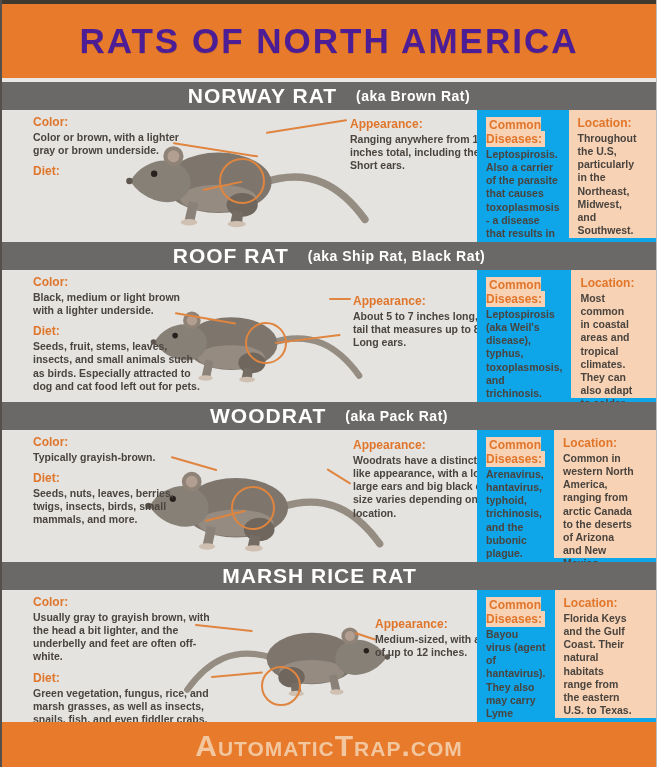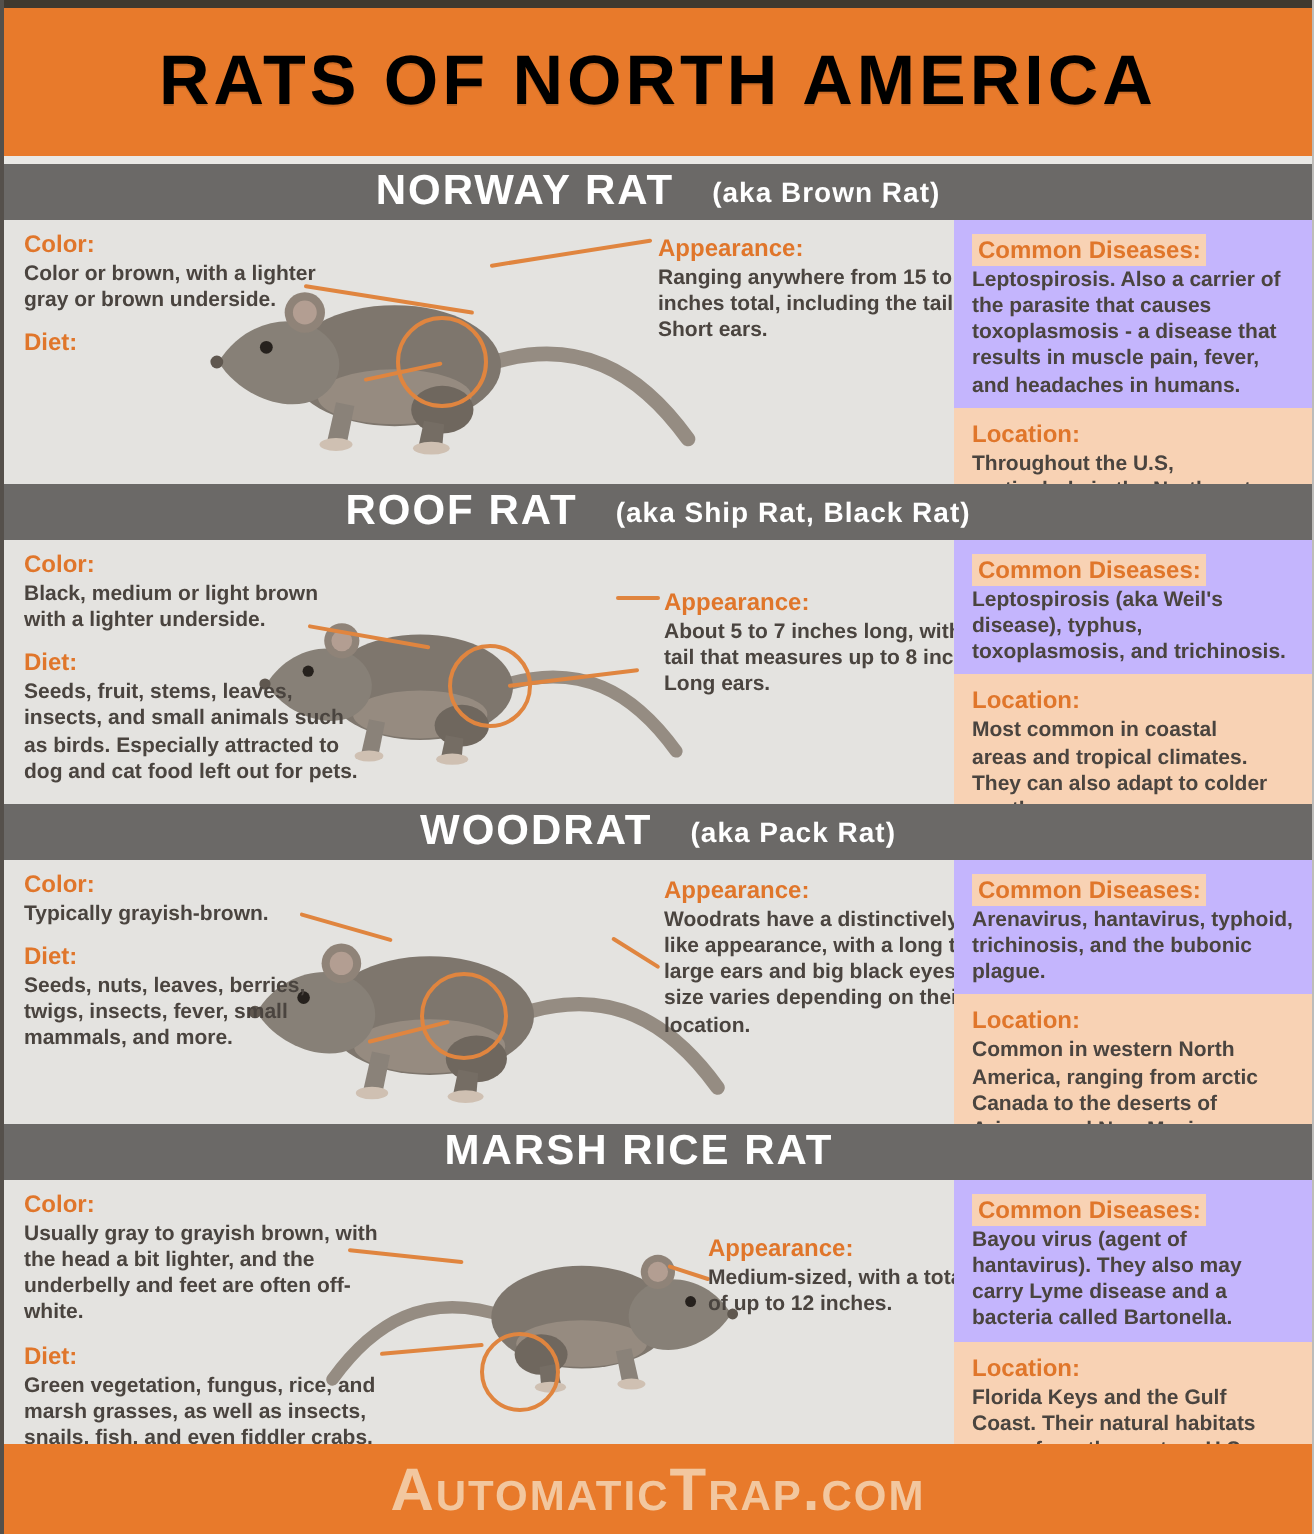--- a/index.html
+++ b/index.html
@@ -10,51 +10,51 @@
     background:#e4e3e0; overflow:hidden;
     border-left:2px solid #55504b; border-right:1px solid #bdbcb9;
   }
 
   
   .banner {
     height:78px; background:#e87a2b; border-top:4px solid #40392f;
     display:flex; align-items:center; justify-content:center;
   }
   .banner h1 {
-    color:#000000; font-size:35px; font-weight:bold; letter-spacing:2px;
+    color:#4c1d95; font-size:35px; font-weight:bold; letter-spacing:2px;
     text-shadow:0 1px 0 rgba(0,0,0,.12);
   }
   .gap { height:4px; background:#e9e8e5; }
 
   
   .species { position:relative; }
   .species-header {
     height:28px; background:#6b6967; color:#fff;
     display:flex; align-items:center; justify-content:center; gap:19px;
   }
   .species-title { font-size:21px; font-weight:bold; letter-spacing:1px; }
   .species-aka { font-size:14px; font-weight:bold; letter-spacing:.5px; }
-  .species-body { position:relative; height:132px; background:#e4e3e0; overflow:hidden; }
+  .species-body { position:relative; height:132px; background:#e4e3e0; overflow:hidden;margin-left:21px; }
 
   .left-col { position:absolute; left:10px; top:5px; width:170px; z-index:3; }
   .s4 .left-col { width:192px; }
   .field { margin-bottom:7px; }
   .label { color:#e0762b; font-size:12px; font-weight:bold; margin-bottom:2px; }
   .text  { color:#4a443f; font-size:10.5px; font-weight:bold; line-height:1.25; }
 
   .appearance { position:absolute; width:170px; z-index:3; }
   .s1 .appearance { left:327px; top:7px; }
   .s2 .appearance { left:330px; top:24px; }
   .s3 .appearance { left:330px; top:8px;  width:178px; }
   .s4 .appearance { left:352px; top:27px; }
 
   
   .right-col {
     position:absolute; right:0; top:0; width:179px; height:132px;
-    background:#c4b5fd; display:flex; flex-direction:column; z-index:3;
+    background:#0ea5e9; display:flex; flex-direction:row; z-index:3;
   }
   .diseases { padding:8px 9px 4px 9px; flex:1; }
   .diseases .label span { background:#f8d2b4; padding:1px 3px; }
   .location { background:#f8d2b4; padding:6px 22px 8px 9px; margin-bottom:4px; }
   .right-col .text { font-size:10.5px; }
 
   
   .rat { position:absolute; z-index:1; }
   .s1 .rat { left:92px;  top:16px; width:258px; height:110px; }
   .s2 .rat { left:118px; top:24px; width:225px; height:96px; }
@@ -210,21 +210,21 @@
       <span class="species-aka">(aka Pack Rat)</span>
     </div>
     <div class="species-body">
       <div class="left-col">
         <div class="field">
           <div class="label">Color:</div>
           <div class="text">Typically grayish-brown.</div>
         </div>
         <div class="field">
           <div class="label">Diet:</div>
-          <div class="text">Seeds, nuts, leaves, berries, twigs, insects, fever, small mammals, and more.</div>
+          <div class="text">Seeds, nuts, leaves, berries, twigs, insects, birds, small mammals, and more.</div>
         </div>
       </div>
       <svg class="rat" viewBox="0 0 280 120">
           <use href="#rat-shape"></use>
         </svg>
       <div class="callout c1"></div>
       <div class="callout c2"></div>
       <div class="callout c3"></div>
       <div class="ring"></div>
       <div class="appearance">

